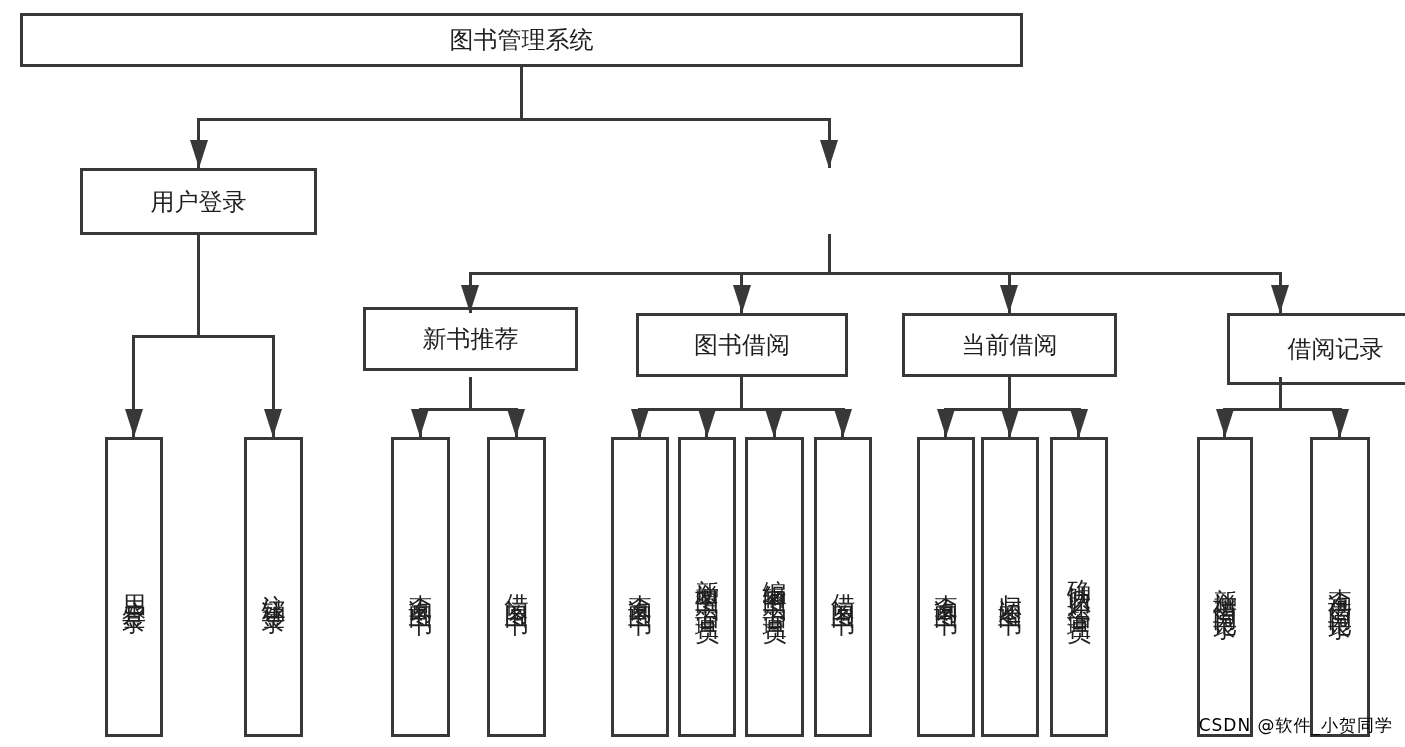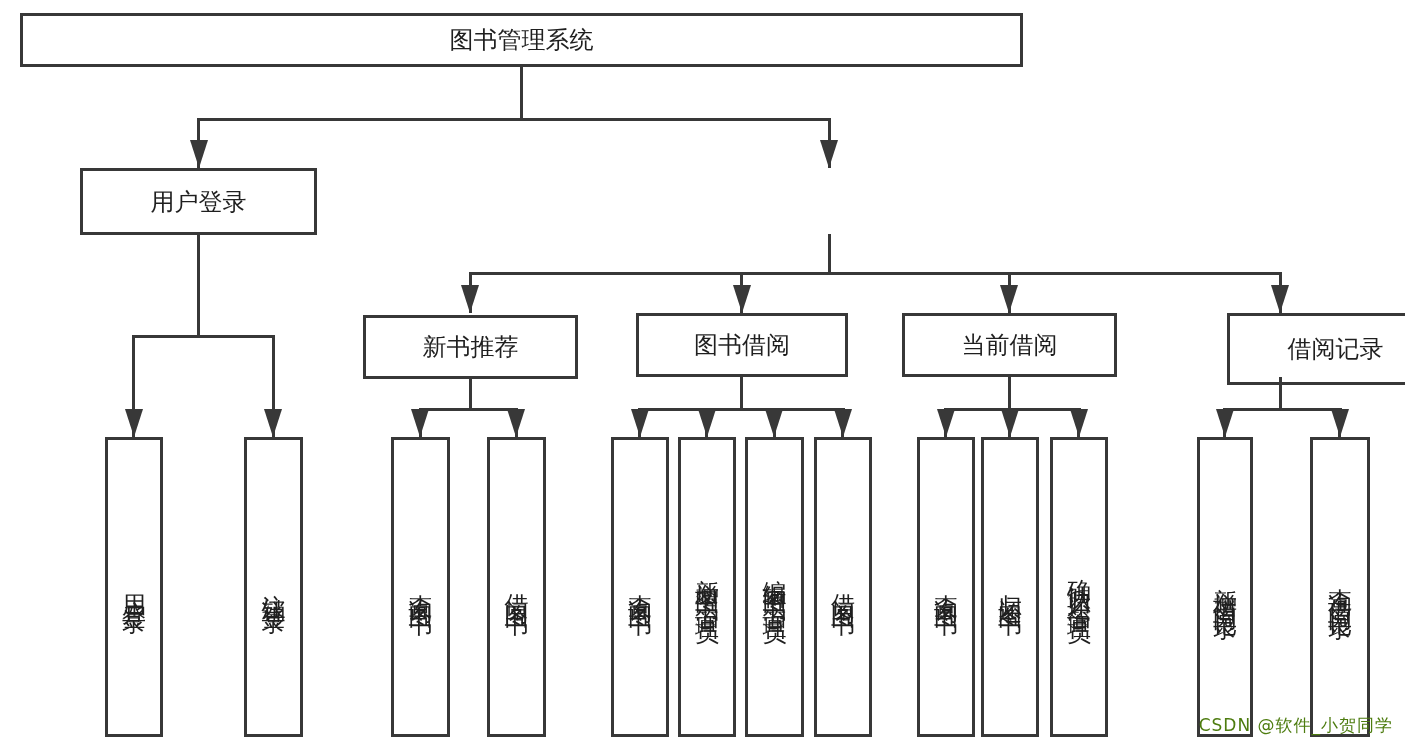--- a/index.html
+++ b/index.html
@@ -49,34 +49,34 @@
     height: 0;
     border-left: 9px solid transparent;
     border-right: 9px solid transparent;
     border-top: 28px solid #383838;
   }
   .watermark {
     position: absolute;
     right: 12px;
     top: 714px;
     font-size: 17px;
-    color: #4d7c0f;
+    color: #000000;
     letter-spacing: 1px;
   }
 </style>
 </head>
 <body>
 
 <div class="canvas">
 
   <div class="node" style="left:20px;top:13px;width:1003px;height:54px">图书管理系统</div>
 
   <div class="node" style="left:80px;top:168px;width:237px;height:67px">用户登录</div>
 
-  <div class="node" style="left:363px;top:315px;width:215px;height:64px">新书推荐</div>
+  <div class="node" style="left:363px;top:307px;width:215px;height:64px">新书推荐</div>
   <div class="node" style="left:902px;top:313px;width:215px;height:64px">当前借阅</div>
   <div class="node" style="left:636px;top:313px;width:212px;height:64px">图书借阅</div>
   <div class="node" style="left:1227px;top:313px;width:217px;height:72px">借阅记录</div>
 
   <div class="node v" style="left:105px;top:437px;width:58px;height:300px">用户登录</div>
   <div class="node v" style="left:244px;top:437px;width:59px;height:300px">注销登录</div>
 
   <div class="node v" style="left:391px;top:437px;width:59px;height:300px">查询图书</div>
   <div class="node v" style="left:487px;top:437px;width:59px;height:300px">借阅图书</div>
 

